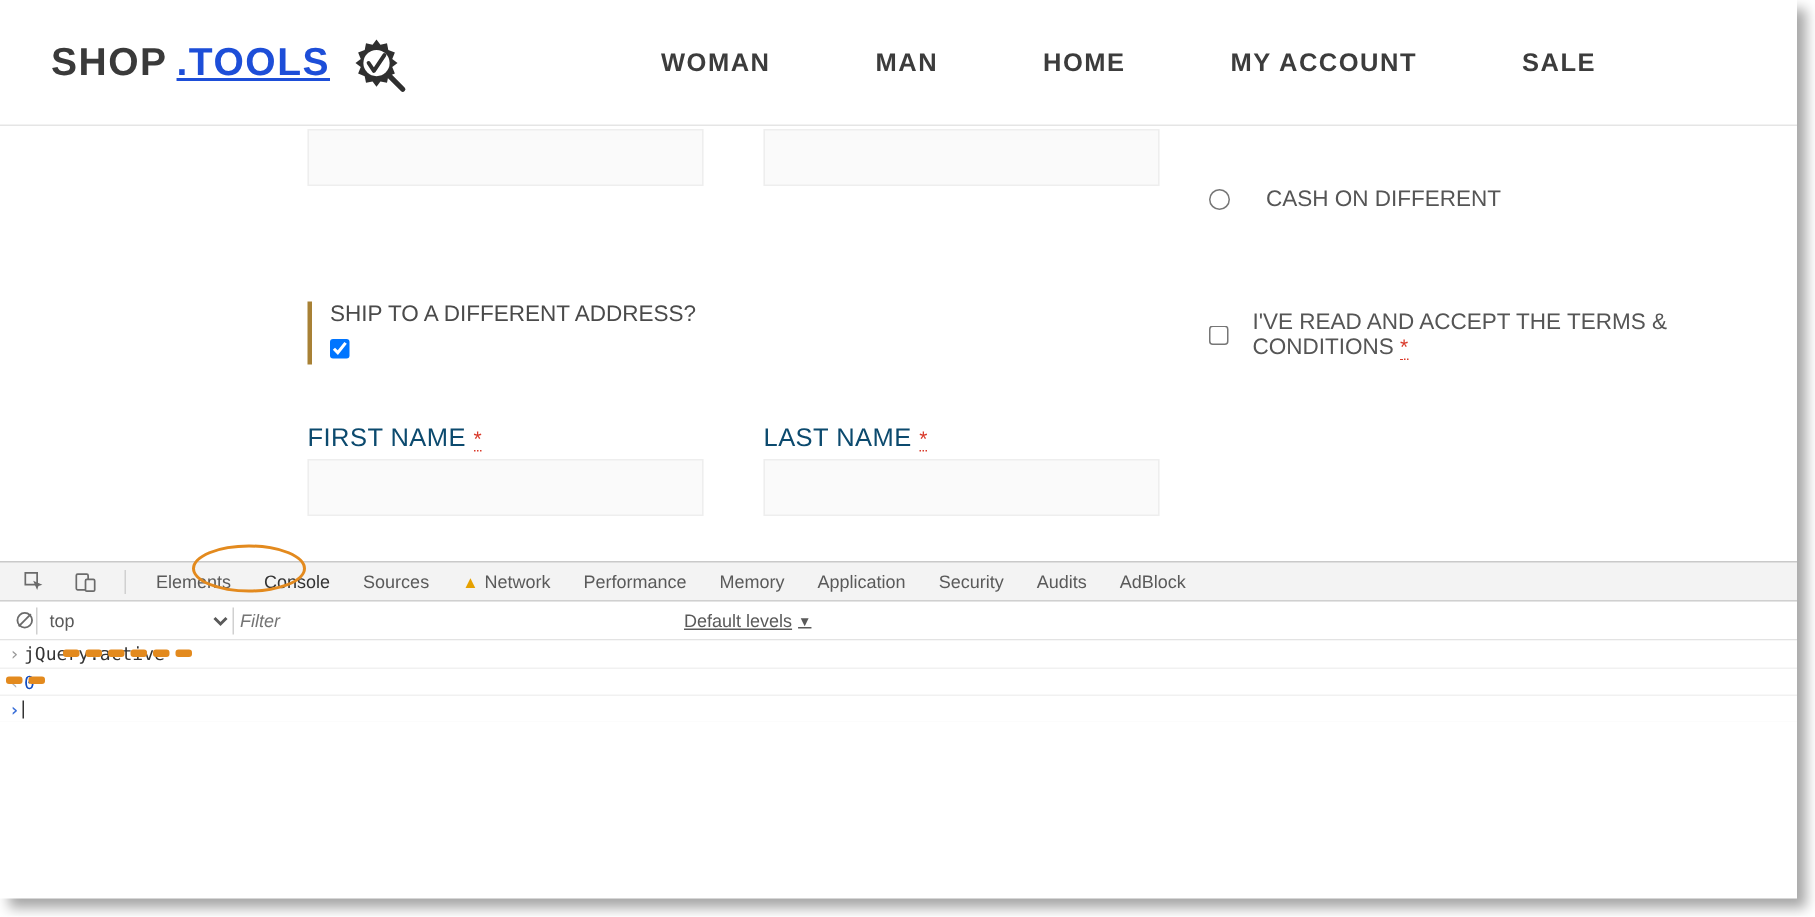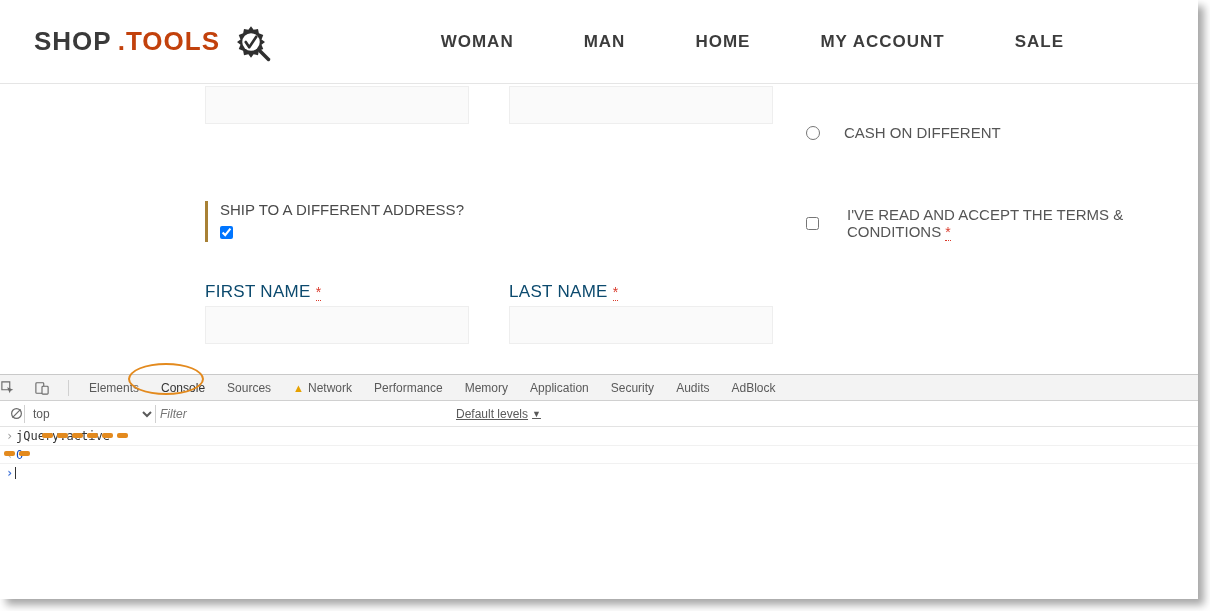--- a/index.html
+++ b/index.html
@@ -31,21 +31,21 @@
   .logo {
     display: flex;
     align-items: center;
     gap: 6px;
     font-family: "Arial Black", Arial, sans-serif;
     font-weight: 900;
     font-size: 26px;
     letter-spacing: 1px;
     color: #3a3a3a;
   }
-  .logo .tools { color: #c2410c; }
+  .logo .tools { color: #1d4ed8; text-decoration: underline; }
   .gear {
     width: 42px; height: 42px;
     display: inline-flex; align-items: center; justify-content: center;
     margin-left: 4px;
   }
   .nav {
     margin-left: auto;
     display: flex;
     gap: 70px;
     font-family: "Arial Narrow", Arial, sans-serif;
@@ -84,40 +84,40 @@
     padding-left: 12px;
     font-size: 15px;
     color: #4a4a4a;
   }
   .ship-heading input { margin-top: 8px; }
 
   .radio-row { display: flex; align-items: center; gap: 24px; }
   .radio-row input[type=radio] { width: 14px; height: 14px; }
   .radio-label { font-size: 15px; color: #555; }
 
-  .terms-row { display: flex; align-items: center; gap: 28px; font-size: 15px; color: #555; }
+  .terms-row { display: flex; align-items: center; gap: 16px; font-size: 15px; color: #555; }
 
   
   .devtools {
     position: absolute;
     left: 0;
     top: 374px;
     width: 1198px;
     border-top: 1px solid #c9c9c9;
     background: #f3f3f3;
     font-family: "Segoe UI", Arial, sans-serif;
     font-size: 12px;
     color: #5a5a5a;
   }
   .dt-tabs {
     display: flex;
     align-items: center;
     height: 26px;
     gap: 18px;
-    padding: 0 0;
+    padding: 0 15px;
     border-bottom: 1px solid #d0d0d0;
   }
   .dt-icon { width: 16px; height: 16px; display:inline-flex; align-items:center; justify-content:center; color:#6b6b6b; }
   .dt-tab { cursor: pointer; color:#5a5a5a; padding: 0 2px; }
   .dt-tab .warn { color:#e6a100; margin-right:4px; font-size:11px; }
   .dt-tab.active { color:#333; }
   .dt-console-highlight {
     position: absolute;
     left: 128px;
     top: -12px;

